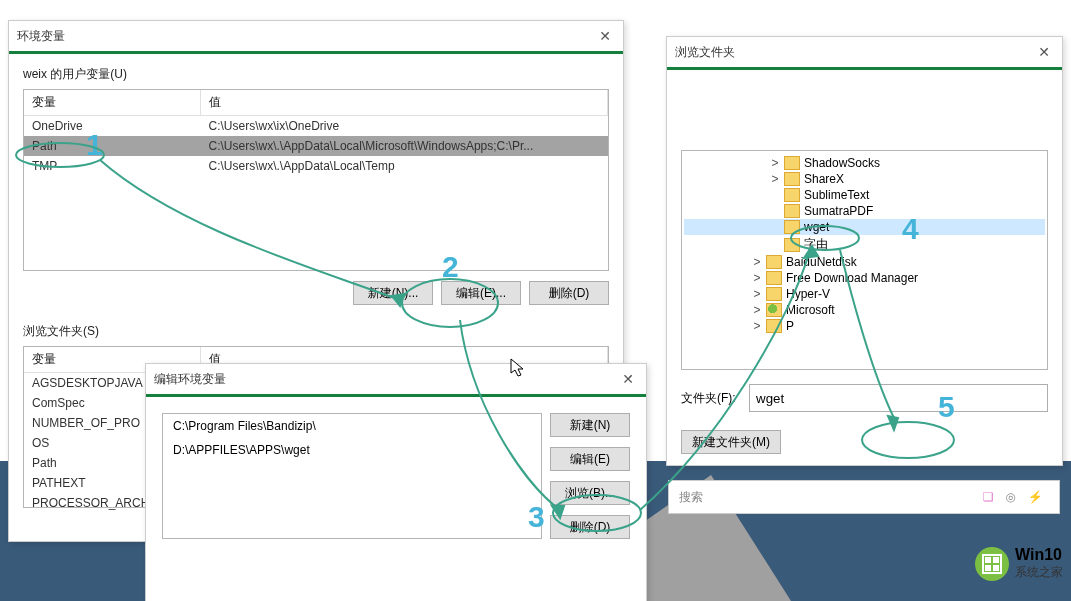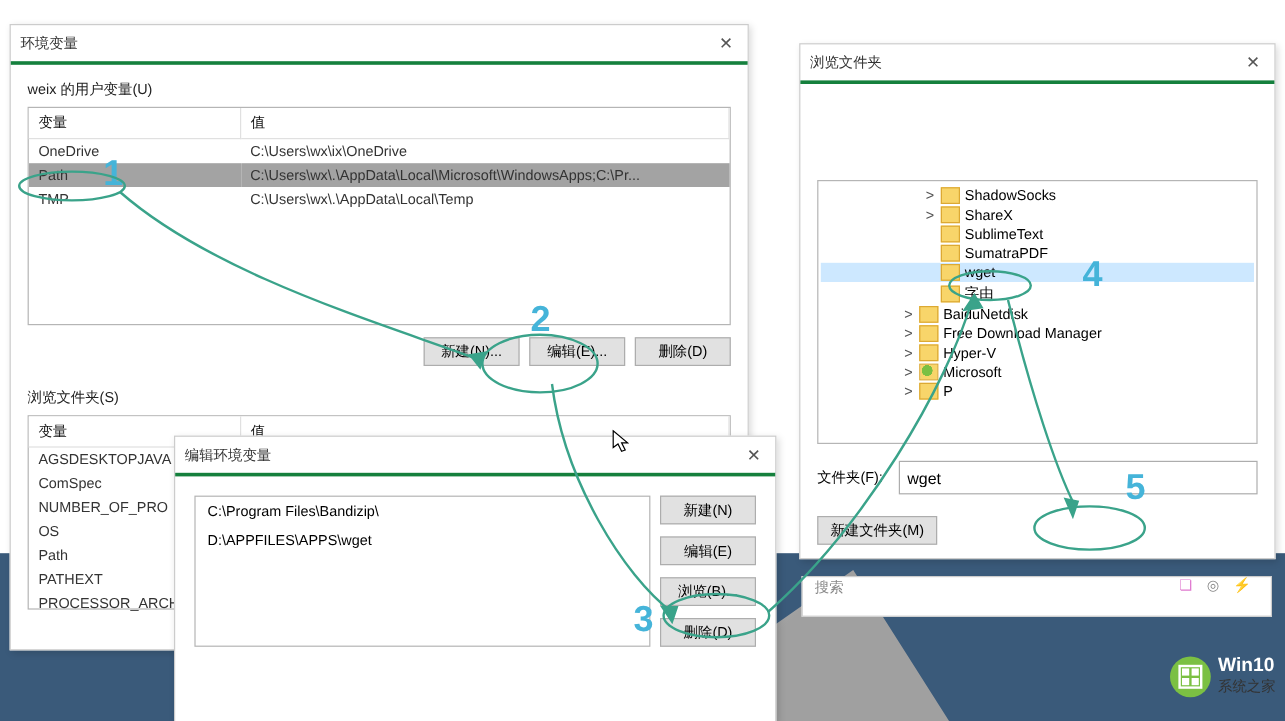--- a/index.html
+++ b/index.html
@@ -27,21 +27,21 @@
   
   .tree{border:1px solid #b5b5b5;height:210px;overflow:auto;padding:4px 2px}
   .treerow{display:flex;align-items:center;padding:1px 2px;gap:4px}
   .fold{width:14px;height:12px;background:#f8d56a;border:1px solid #dca933;display:inline-block}
   .exp{width:10px;text-align:center;color:#555;display:inline-block}
   .field{height:22px;border:1px solid #adadad;padding:2px 6px;flex:1}
   .flex{display:flex;align-items:center;gap:8px}
   
   .ann{position:absolute;font-family:Arial,sans-serif;font-size:30px;font-weight:bold;color:#45b4d9;pointer-events:none}
   svg.arrow{position:absolute;top:0;left:0;pointer-events:none}
-  .searchbar{position:absolute;background:#fff;border:1px solid #ccc;height:32px;display:flex;align-items:flex-start;padding:0 10px;color:#888}
+  .searchbar{position:absolute;background:#fff;border:1px solid #ccc;height:32px;display:flex;align-items:center;padding:0 10px;color:#888}
   .brand{position:absolute;right:8px;bottom:20px;display:flex;align-items:center;gap:6px;color:#222}
   .brand .logo{width:34px;height:34px;border-radius:50%;background:#7bc043;display:flex;align-items:center;justify-content:center}
   .brand .logo span{width:16px;height:16px;border:2px solid #fff;display:grid;grid-template-columns:1fr 1fr;grid-template-rows:1fr 1fr}
   .brand .logo span i{background:#fff;margin:1px}
 </style>
 </head>
 <body>
 
 <div class="bgband top"></div>
 <div class="bgband bot"></div>
@@ -230,21 +230,21 @@
 <div class="brand">
   <div class="logo">
       <span>
         <i></i>
         <i></i>
         <i></i>
         <i></i>
       </span>
     </div>
   <div>
-    <div style="font-size:16px;font-weight:bold;color:#ffffff">Win10</div>
+    <div style="font-size:16px;font-weight:bold;color:#000000">Win10</div>
     <div style="font-size:12px;color:#333">系统之家</div>
   </div>
 </div>
 
 <div class="ann" style="left:86px;top:128px">1</div>
 <div class="ann" style="left:442px;top:250px">2</div>
 <div class="ann" style="left:528px;top:500px">3</div>
 <div class="ann" style="left:902px;top:212px">4</div>
 <div class="ann" style="left:938px;top:390px">5</div>
 

